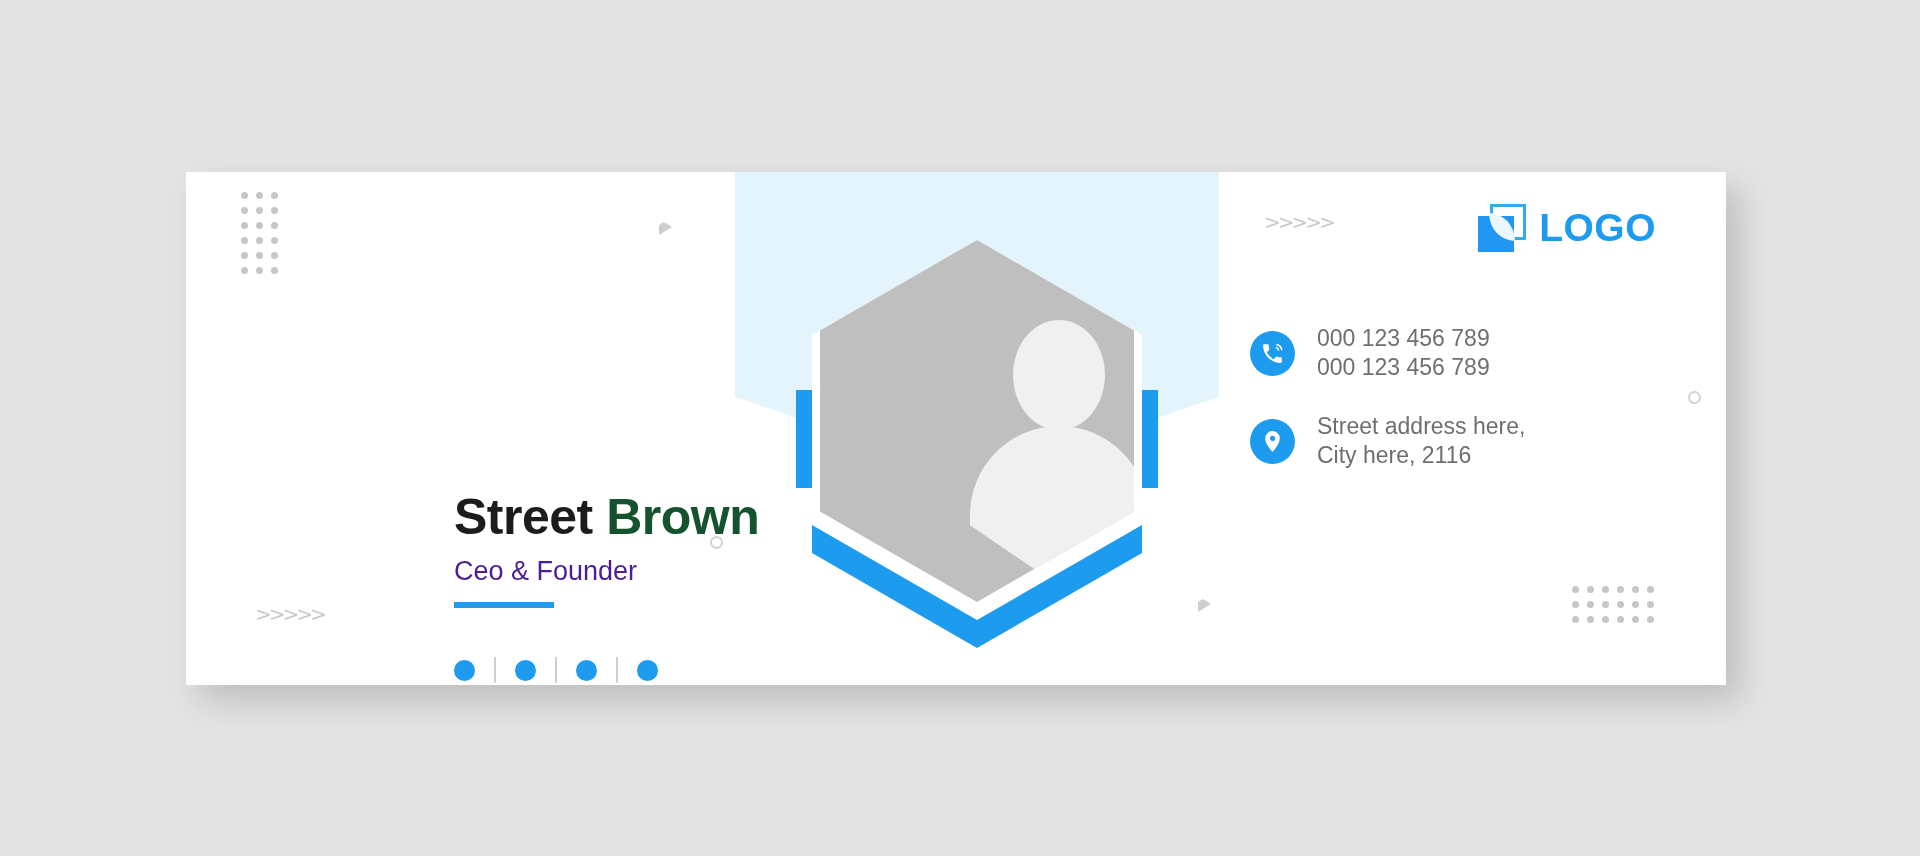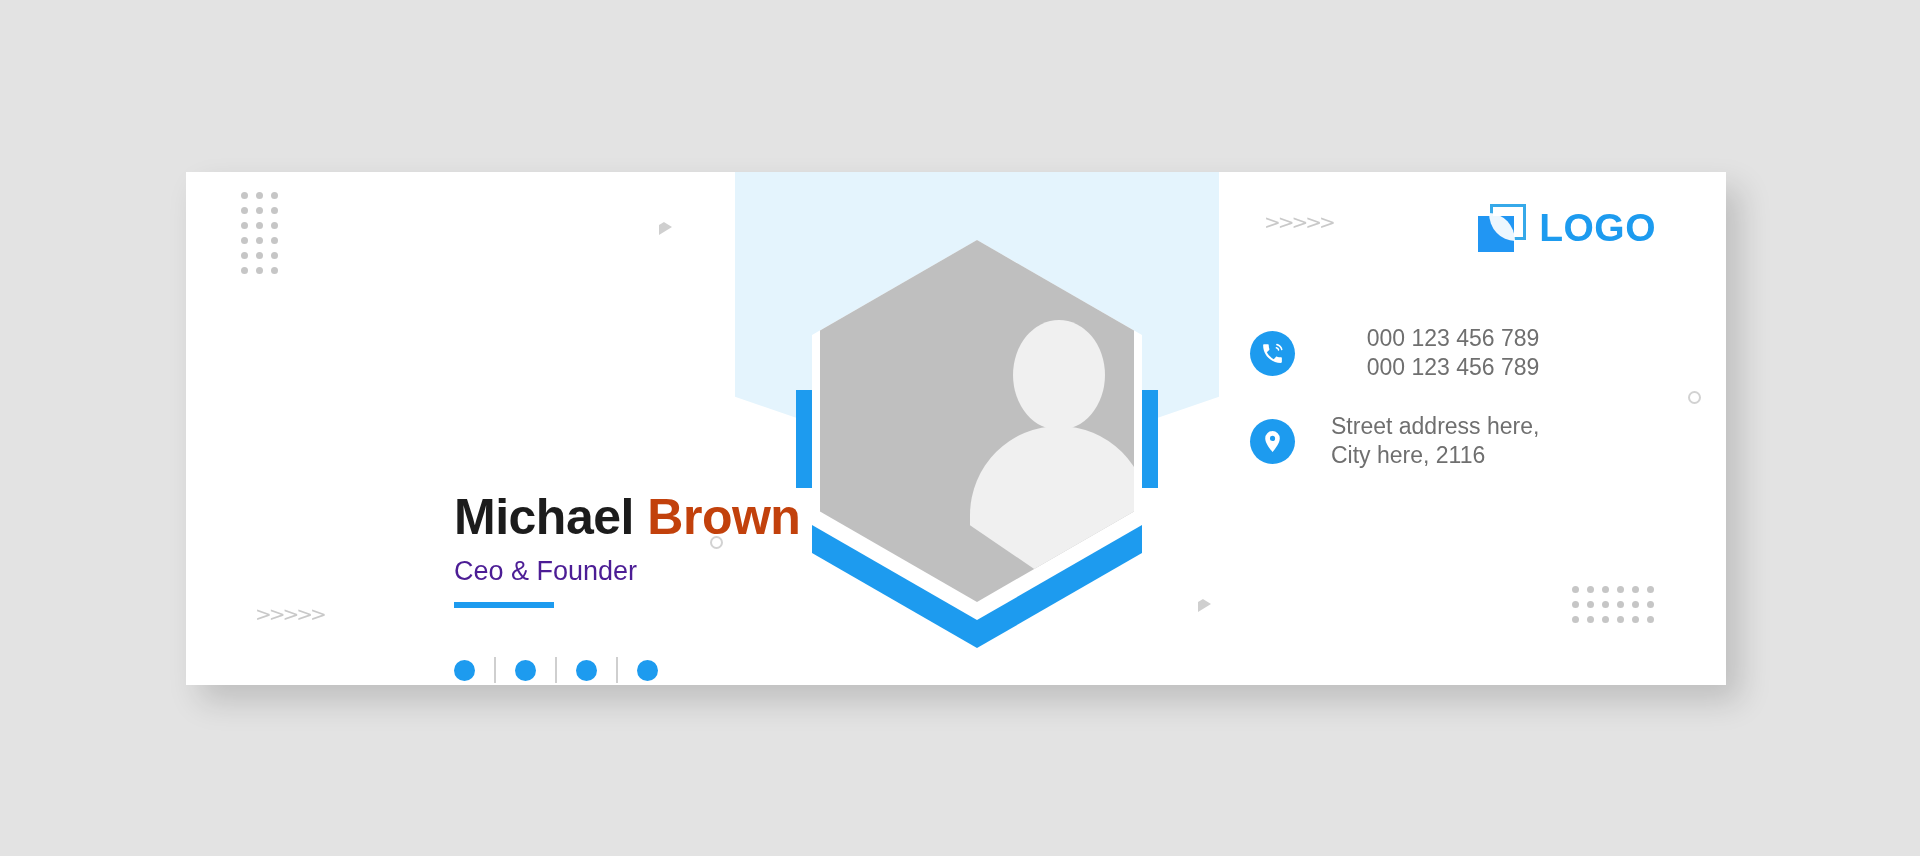--- a/index.html
+++ b/index.html
@@ -76,21 +76,21 @@
     border-radius:90px 90px 0 0;
     clip-path: polygon(0 0, 100% 0, 100% 62%, 50% 100%, 0 62%);
   }
 
   
   .name-block { position:absolute; left:268px; top:320px; }
   .person-name {
     font-size:50px; font-weight:700; letter-spacing:-0.5px;
     color:#1c1c1c; white-space:nowrap; line-height:1;
   }
-  .person-name .last { color:#c2410c; }
+  .person-name .last { color:#14532d; }
   .person-role {
     margin-top:16px;
     font-size:27px; color:#4c1d95; font-weight:400; line-height:1;
   }
   .rule {
     margin-top:17px;
     width:100px; height:6px; background:#1d9bef;
   }
 
   
@@ -123,22 +123,22 @@
     width:26px; height:28px;
     background:#ffffff;
     border-radius:0 100% 0 100%;
     opacity:0.92;
   }
   .logo-text {
     font-size:39px; font-weight:700; color:#1d9bef; letter-spacing:0.5px;
   }
 
   .contacts { position:absolute; left:1064px; top:152px; }
-  .crow { display:flex; align-items:center; margin-bottom:29px;justify-content:space-between; }
-  .crow:last-child { margin-bottom:0;gap:14px; }
+  .crow { display:flex; align-items:center; margin-bottom:29px; }
+  .crow:last-child { margin-bottom:0; }
   .cicon {
     width:45px; height:45px; border-radius:50%;
     background:#1d9bef; flex:0 0 45px;
     display:flex; align-items:center; justify-content:center;
     margin-right:22px;
   }
   .cicon svg { width:25px; height:25px; fill:#ffffff; }
   .ctext { font-size:23px; color:#6f6f6f; line-height:1.28; white-space:nowrap; }
 
   
@@ -188,21 +188,21 @@
       <div class="hex hex-blue-back"></div>
       <div class="hex hex-white-edge"></div>
       <div class="hex hex-gray">
         <div class="person-head"></div>
         <div class="person-body"></div>
       </div>
     </div>
 
     <div class="name-block">
       <div class="person-name">
-        <span>Michael</span>
+        <span>Street</span>
         <span class="last">Brown</span>
       </div>
       <div class="person-role">Ceo &amp; Founder</div>
       <div class="rule"></div>
     </div>
 
     <div class="socials">
       <span class="sdot"></span>
       <span class="sbar"></span>
       <span class="sdot"></span>

